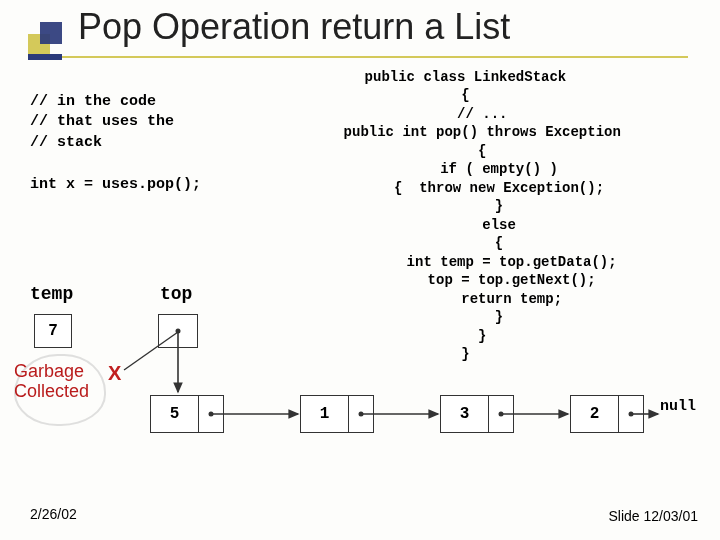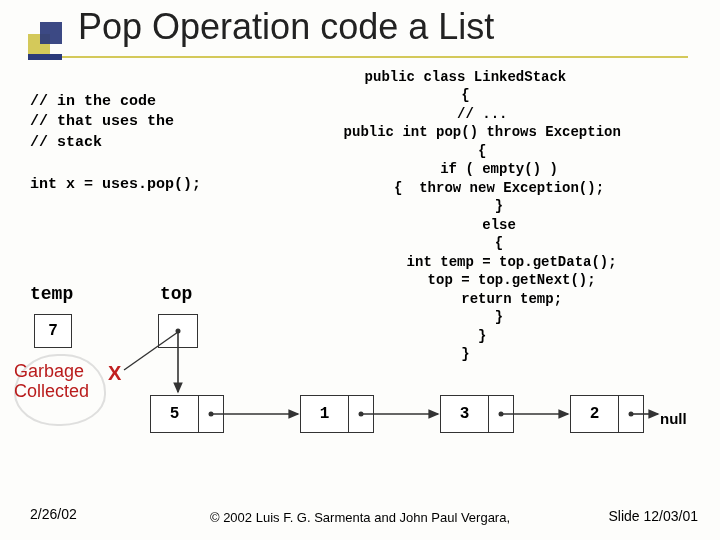--- a/index.html
+++ b/index.html
@@ -181,23 +181,23 @@
   .topbox .dot {
     position: absolute;
     top: 50%; left: 50%;
     width: 5px; height: 5px;
     background: #333;
     border-radius: 50%;
     transform: translate(-50%,-50%);
   }
   .null-label {
     position: absolute;
-    top: 410px;
+    top: 398px;
     left: 660px;
-    font-family: Liberation Sans, sans-serif;
+    font-family: Liberation Mono, monospace;
     font-weight: bold;
     font-size: 15px;
   }
   svg.arrows {
     position: absolute;
     top: 0; left: 0;
     width: 720px; height: 540px;
     pointer-events: none;
   }
   .footer-left {
@@ -223,21 +223,21 @@
   }
 </style>
 </head>
 <body>
 
 <div class="accent-mark">
   <div class="sq yellow"></div>
   <div class="sq navy"></div>
 </div>
 
-<div class="title">Pop Operation code a List</div>
+<div class="title">Pop Operation return a List</div>
 <div class="title-underline"></div>
 
 <pre class="left-comment">// in the code
 // that uses the
 // stack</pre>
 <pre class="left-call">int x = uses.pop();</pre>
 
 <pre class="right-code">public class LinkedStack
 {
     // ...
@@ -314,15 +314,15 @@
 
   <line x1="362" y1="414" x2="438" y2="414" stroke="#333" stroke-width="1.6" marker-end="url(#ah)"></line>
 
   <line x1="502" y1="414" x2="568" y2="414" stroke="#333" stroke-width="1.6" marker-end="url(#ah)"></line>
 
   <line x1="632" y1="414" x2="658" y2="414" stroke="#333" stroke-width="1.6" marker-end="url(#ah)"></line>
 </svg>
 
 <div class="footer-left">2/26/02</div>
 <div class="footer-center">
-  <span>© 2002 Luis F. G. Sarmenta and John Paul Vergara,</span><br>
+  <br>
 </div>
 <div class="footer-right">Slide 12/03/01</div>
 
 </body></html>

